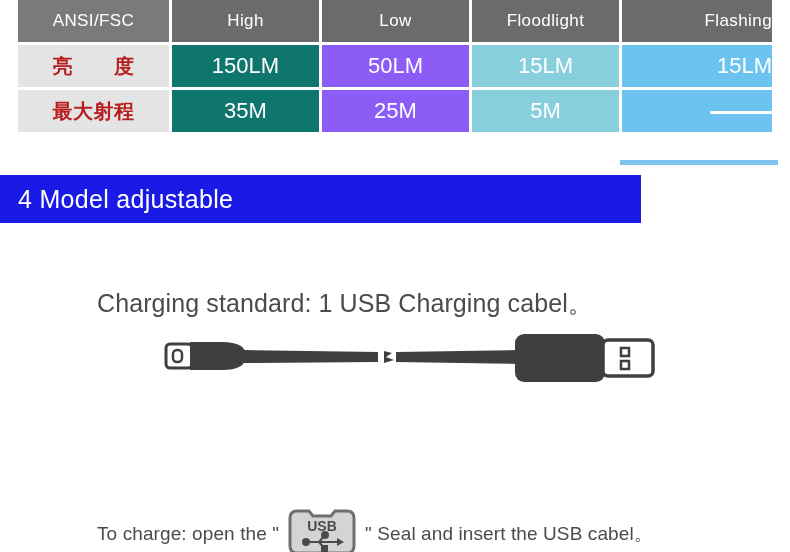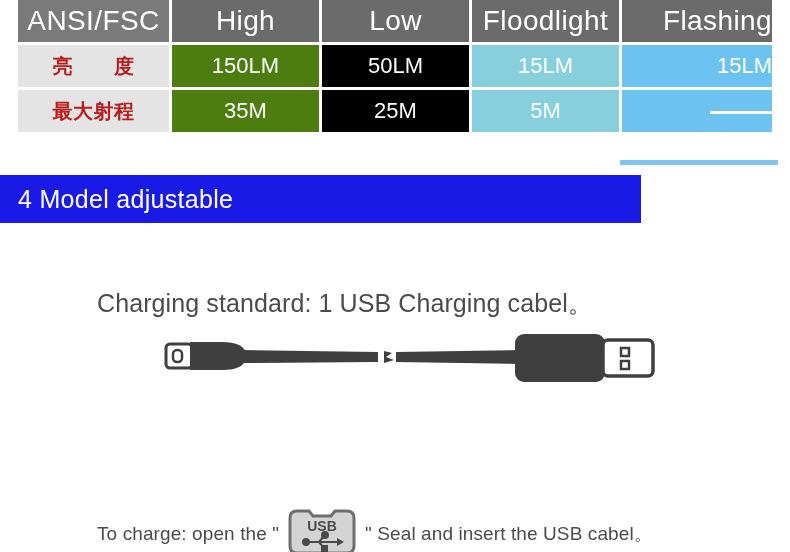--- a/index.html
+++ b/index.html
@@ -17,28 +17,28 @@
   .spec-table td{
     height:42px;padding:0;text-align:center;vertical-align:middle;
     color:#ffffff;font-size:22px;font-weight:400;
     border-right:3px solid #ffffff;border-bottom:3px solid #ffffff;
     white-space:nowrap;overflow:hidden;
   }
   .spec-table tr td:last-child{border-right:0;text-align:right;}
   .col-label{width:154px;}
   .col-val{width:150px;}
 
-  td.hdr{background:#6b6b6b;color:#ffffff;font-size:28px;letter-spacing:.4px;}
+  td.hdr{background:#6b6b6b;color:#ffffff;font-size:17px;letter-spacing:.4px;}
   td.hdr.corner{background:#7a7a7a;}
   td.rowlabel{
     background:#e4e4e4;color:#b91c1c;font-size:20px;font-weight:600;
     letter-spacing:.5px;
   }
-  td.c-high{background:#4d7c0f;}
-  td.c-low{background:#000000;margin-left:35px;}
+  td.c-high{background:#0f766e;}
+  td.c-low{background:#8b5cf6;margin-left:35px;}
   td.c-flood{background:#88cfdd;}
   td.c-flash{background:#6cc3f0;}
   .dash{
     display:inline-block;width:62px;height:3px;background:#ffffff;
     vertical-align:middle;border-radius:1px;
   }
 
   
   .top-strip{
     position:absolute;left:620px;top:160px;width:158px;height:5px;

